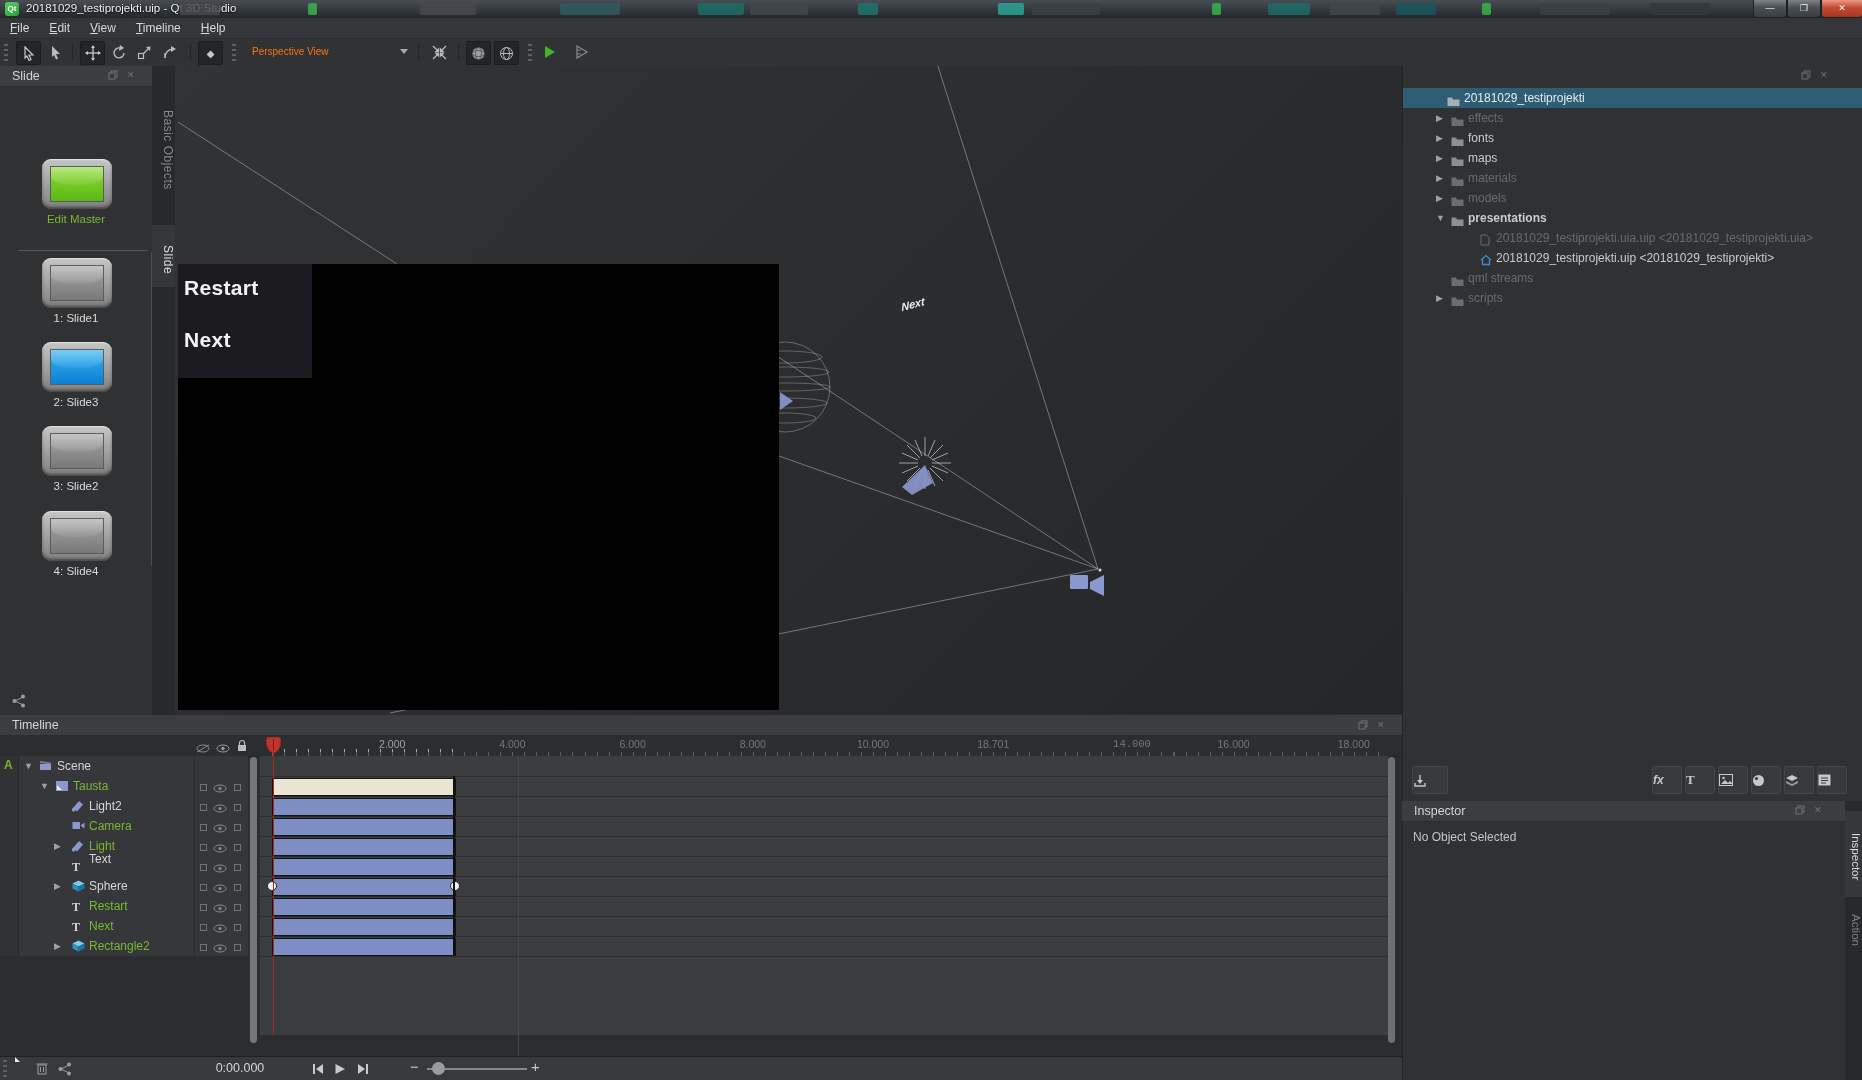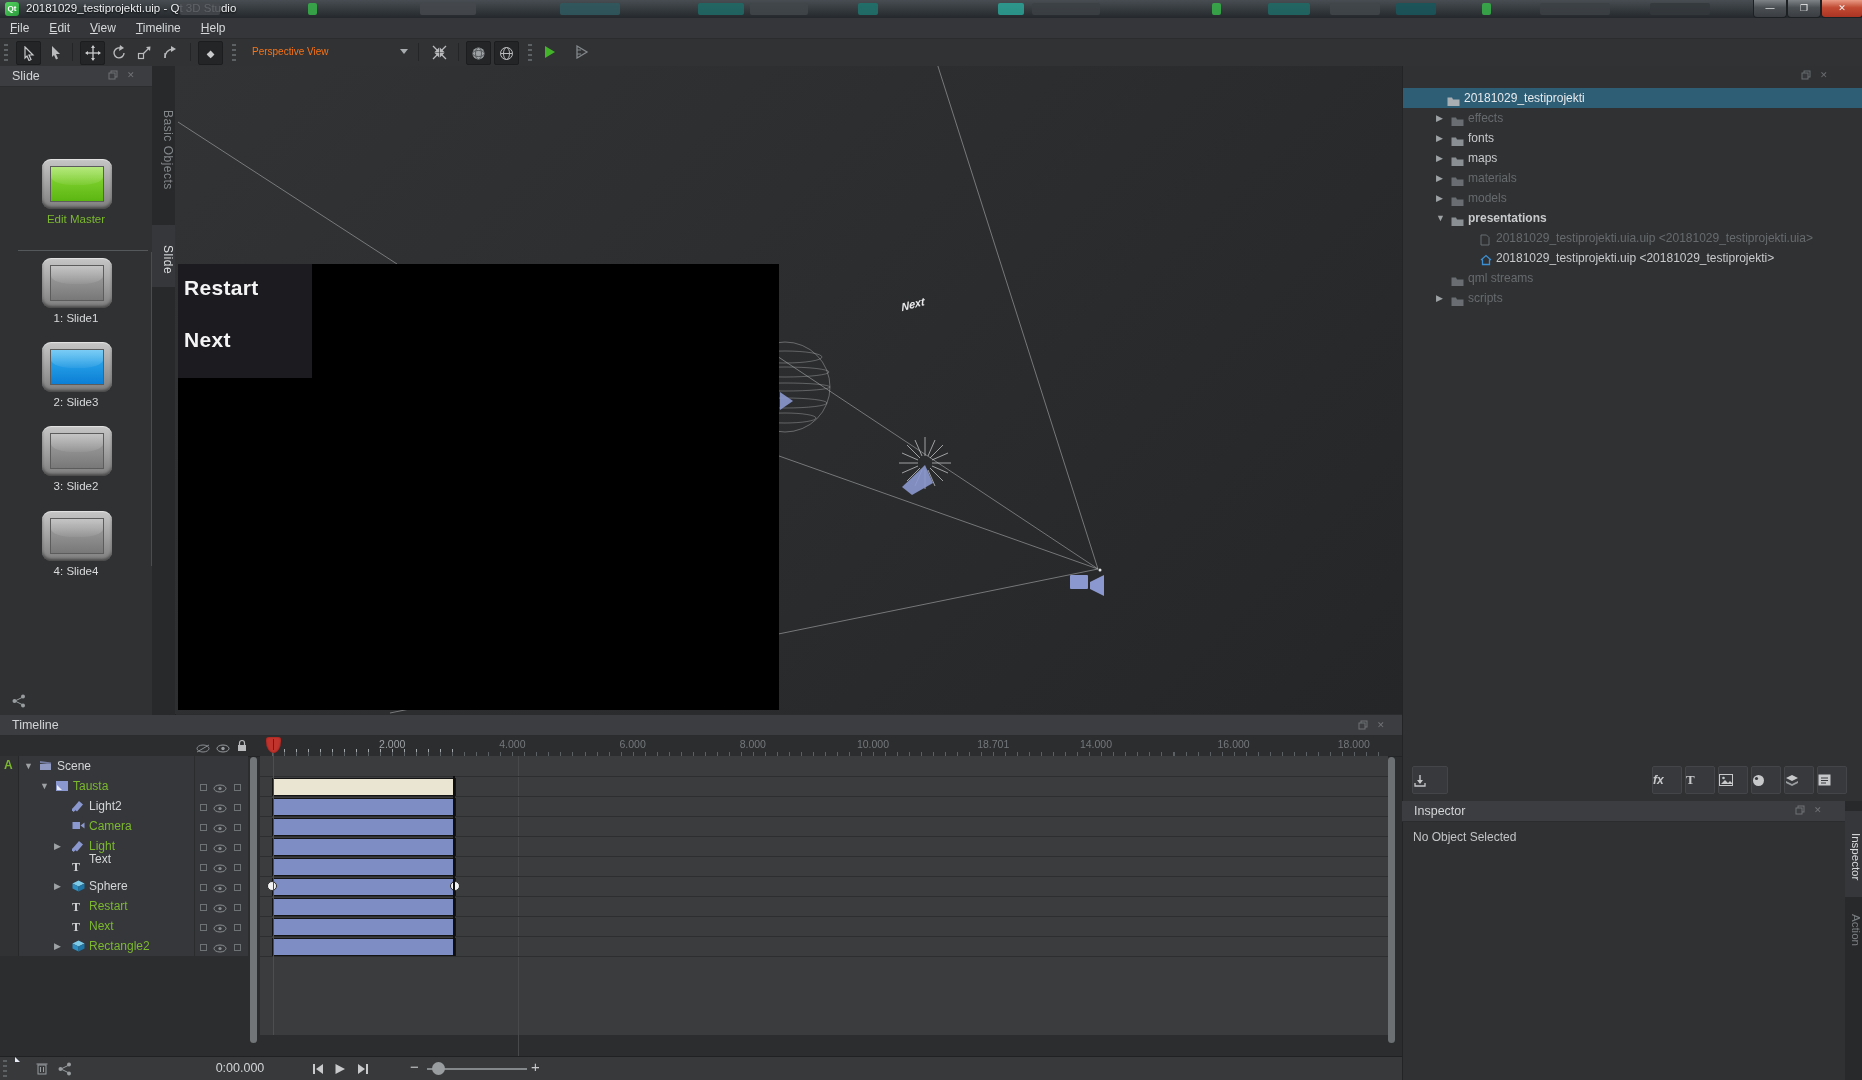--- a/index.html
+++ b/index.html
@@ -516,21 +516,21 @@
       <div id="ruler" style="position:absolute;left:0;top:0;width:1402px;height:20px;">
         <div id="ruler-bright"></div>
         <div id="ruler-ticks"></div>
         <div id="ruler-labels">
             <div class="ruler-lbl" style="left:362.2px;color:#9fa2a5;">2.000</div>
             <div class="ruler-lbl" style="left:482.4px;">4.000</div>
             <div class="ruler-lbl" style="left:602.6px;">6.000</div>
             <div class="ruler-lbl" style="left:722.8px;">8.000</div>
             <div class="ruler-lbl" style="left:843px;">10.000</div>
             <div class="ruler-lbl" style="left:963.2px;">18.701</div>
-            <div class="ruler-lbl" style="left:1066px;">14.000</div>
+            <div class="ruler-lbl" style="left:1102px;font-family:Liberation Mono, monospace;">14.000</div>
             <div class="ruler-lbl" style="left:1203.6px;">16.000</div>
             <div class="ruler-lbl" style="left:1323.8px;">18.000</div>
           </div>
       </div>
     </div>
 
     <div id="tl-rows-bg"></div>
     <div id="tl-gutter">
       <span style="position:absolute;left:4px;top:2px;color:#7cb82f;font-weight:bold;font-size:12px;">A</span>
     </div>

